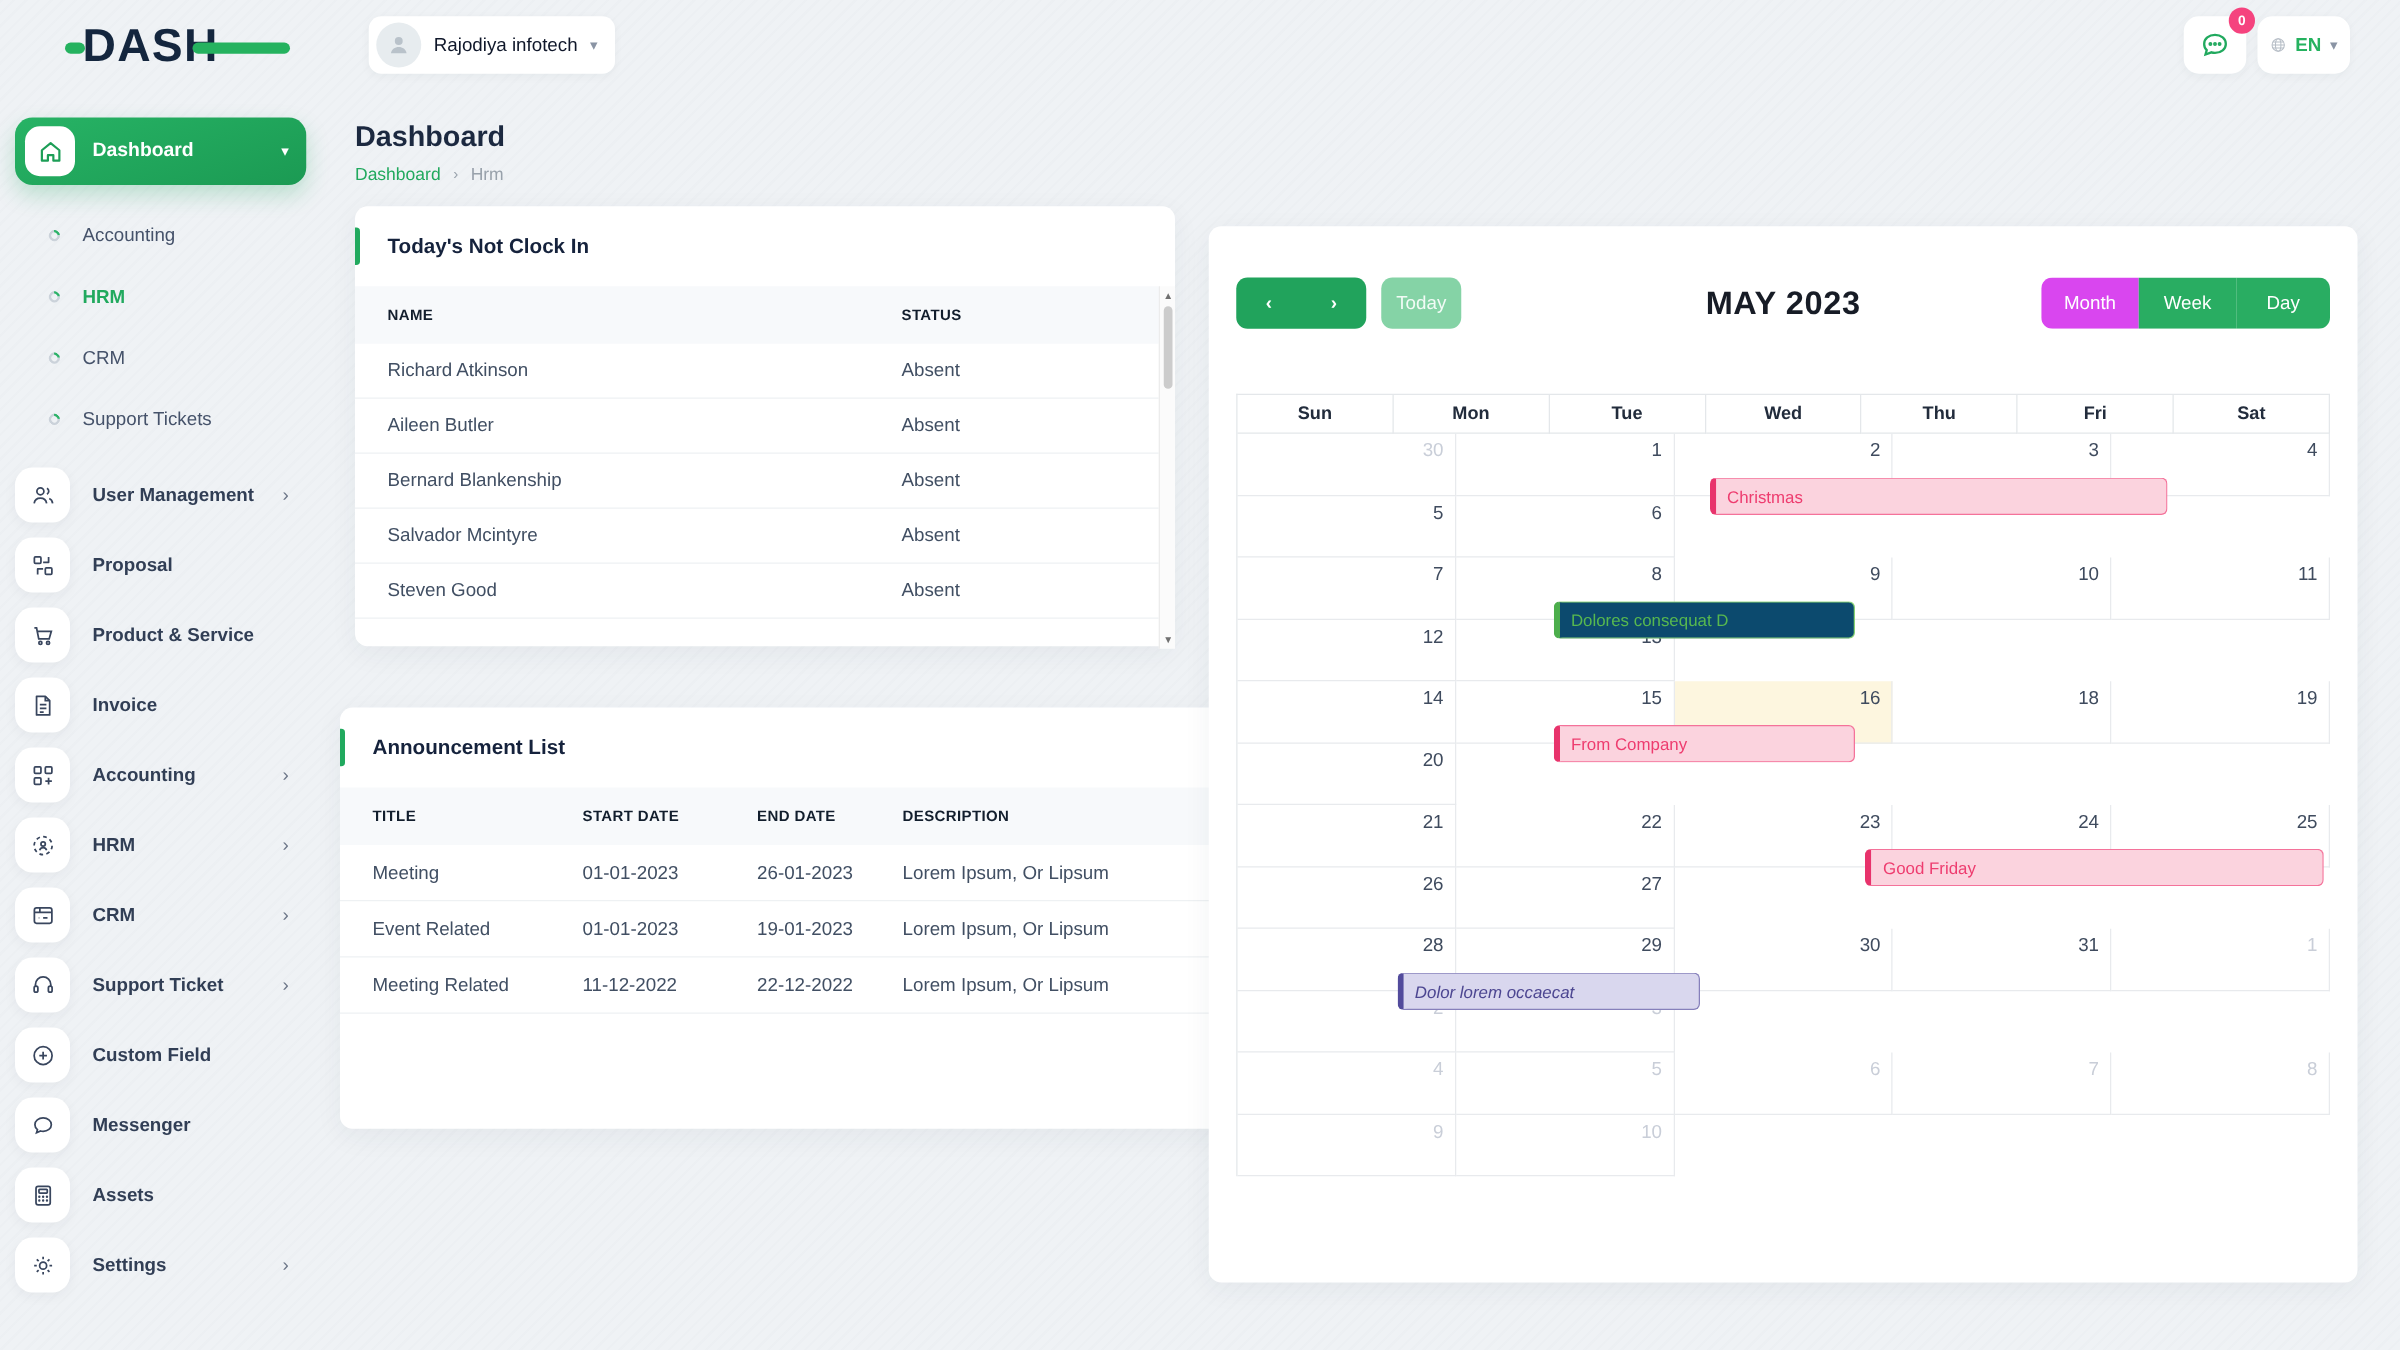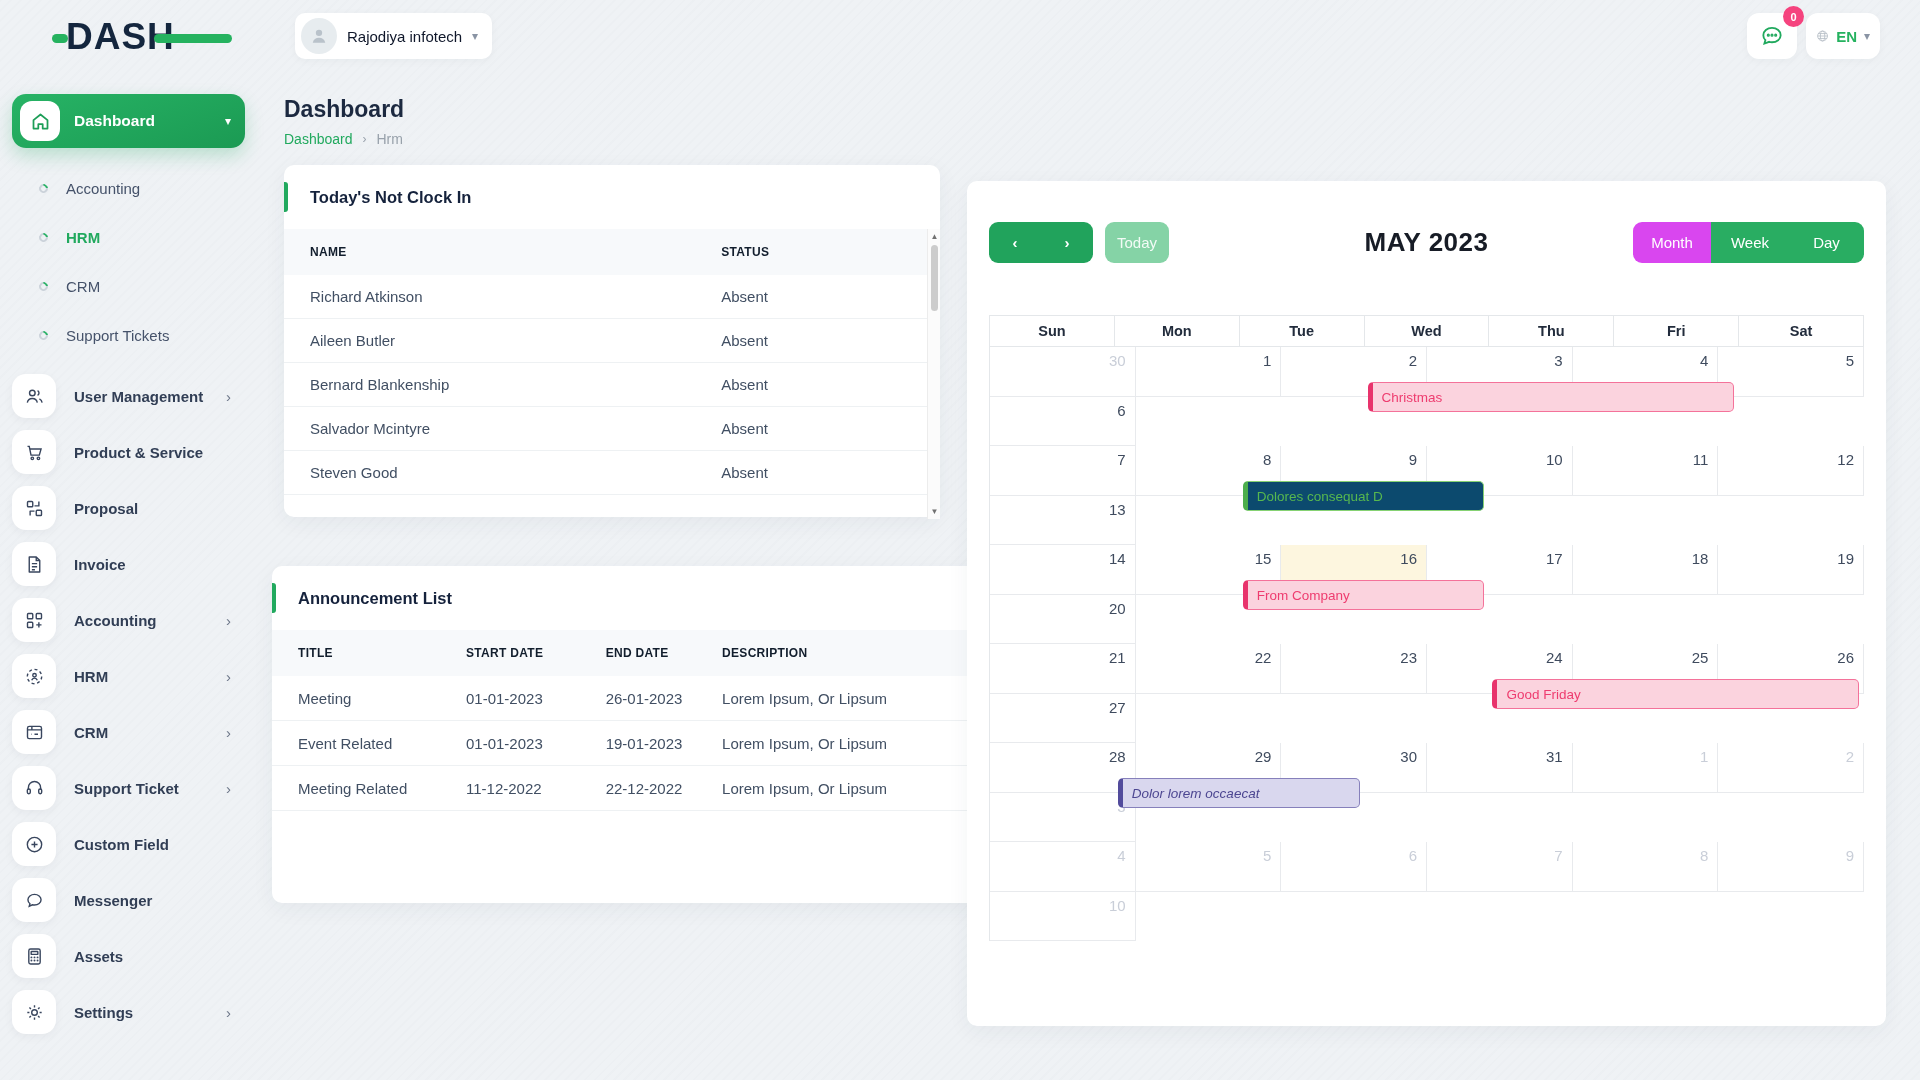--- a/index.html
+++ b/index.html
@@ -98,21 +98,21 @@
   .view-group .btn { width:78px; background:#29ad62; }
   .view-group .btn.active { background:#d946ef; }
   .view-group .btn:last-child { width:75px; }
   .cal-grid { margin-top:52px; border-left:1px solid #e4e7ea; border-top:1px solid #e4e7ea; }
   .dow-row { display:grid; grid-template-columns:repeat(7,1fr); }
   .dow-cell {
     height:31px; border-right:1px solid #e4e7ea; border-bottom:1px solid #e4e7ea;
     display:flex; align-items:center; justify-content:center;
     font-size:14.5px; font-weight:700; color:#222c3c;
   }
-  .week-row { display:grid; grid-template-columns:repeat(6,1fr); position:relative; height:99px; }
+  .week-row { display:grid; grid-template-columns:repeat(5,1fr); position:relative; height:99px; }
   .day-cell { border-right:1px solid #e8eaed; border-bottom:1px solid #e8eaed; position:relative; cursor:pointer; }
   .day-num { position:absolute; top:5px; right:9px; font-size:15px; color:#3f4b5e; }
   .day-cell.other .day-num { color:#c9ced8; }
   .day-cell.today { background:#fdf6df; }
   .event {
     position:absolute; top:35px; height:30px; border-radius:5px; display:flex; align-items:center;
     padding-left:9px; font-size:13.5px; border:1px solid; border-left-width:5px; cursor:pointer; z-index:2;
   }
   .ev-pink { background:#fbd3de; border-color:#f4729a; border-left-color:#e8336c; color:#ee3c6f; }
   .ev-green { background:#0c4a6e; border-color:#86d273; border-left-color:#4cae4c; color:#57b84f; }
@@ -196,37 +196,37 @@
           <path d="M3.8 19c.5-3.2 2.9-4.8 5.7-4.8s5.2 1.6 5.7 4.8M15.5 5.2a3.2 3.2 0 0 1 0 5.6M17.6 14.6c1.6.7 2.8 2 3.1 4.4"></path>
         </svg>
     </span>
     <span class="txt">User Management</span>
     <span class="arrow-r">›</span>
   </div>
 
   <div class="menu-item">
     <span class="chip">
       <svg width="21" height="21" viewBox="0 0 24 24" fill="none" stroke="#39465e" stroke-width="1.6">
+          <rect x="4" y="4" width="6" height="6" rx="1"></rect>
+          <rect x="14" y="14" width="6" height="6" rx="1"></rect>
+          <path d="M17 4v5h-5M7 20v-5h5" stroke-linejoin="round"></path>
+        </svg>
+    </span>
+    <span class="txt">Proposal</span>
+  </div>
+
+  <div class="menu-item">
+    <span class="chip">
+      <svg width="21" height="21" viewBox="0 0 24 24" fill="none" stroke="#39465e" stroke-width="1.6">
           <path d="M4 5h2l2 10h9.5l2-7H7.2"></path>
           <circle cx="9.5" cy="18.7" r="1.4"></circle>
           <circle cx="16.5" cy="18.7" r="1.4"></circle>
         </svg>
     </span>
     <span class="txt">Product &amp; Service</span>
-  </div>
-
-  <div class="menu-item">
-    <span class="chip">
-      <svg width="21" height="21" viewBox="0 0 24 24" fill="none" stroke="#39465e" stroke-width="1.6">
-          <rect x="4" y="4" width="6" height="6" rx="1"></rect>
-          <rect x="14" y="14" width="6" height="6" rx="1"></rect>
-          <path d="M17 4v5h-5M7 20v-5h5" stroke-linejoin="round"></path>
-        </svg>
-    </span>
-    <span class="txt">Proposal</span>
   </div>
 
   <div class="menu-item">
     <span class="chip">
       <svg width="21" height="21" viewBox="0 0 24 24" fill="none" stroke="#39465e" stroke-width="1.6">
           <path d="M6 3.5h8l4 4v13H6z" stroke-linejoin="round"></path>
           <path d="M14 3.5v4h4M9 11h6M9 14.5h6M9 18h3.5"></path>
         </svg>
     </span>
     <span class="txt">Invoice</span>
@@ -479,23 +479,20 @@
         <div class="day-cell">
             <span class="day-num">14</span>
           </div>
         <div class="day-cell">
             <span class="day-num">15</span>
           </div>
         <div class="day-cell today">
             <span class="day-num">16</span>
           </div>
         <div class="day-cell">
-            <span class="day-num">17</span>
-          </div>
-        <div class="day-cell">
             <span class="day-num">18</span>
           </div>
         <div class="day-cell">
             <span class="day-num">19</span>
           </div>
         <div class="day-cell">
             <span class="day-num">20</span>
           </div>
         <div class="event ev-pink" style="left:calc(28.571% + 3px); width:calc(28.571% - 8px);">From Company</div>
       </div>

